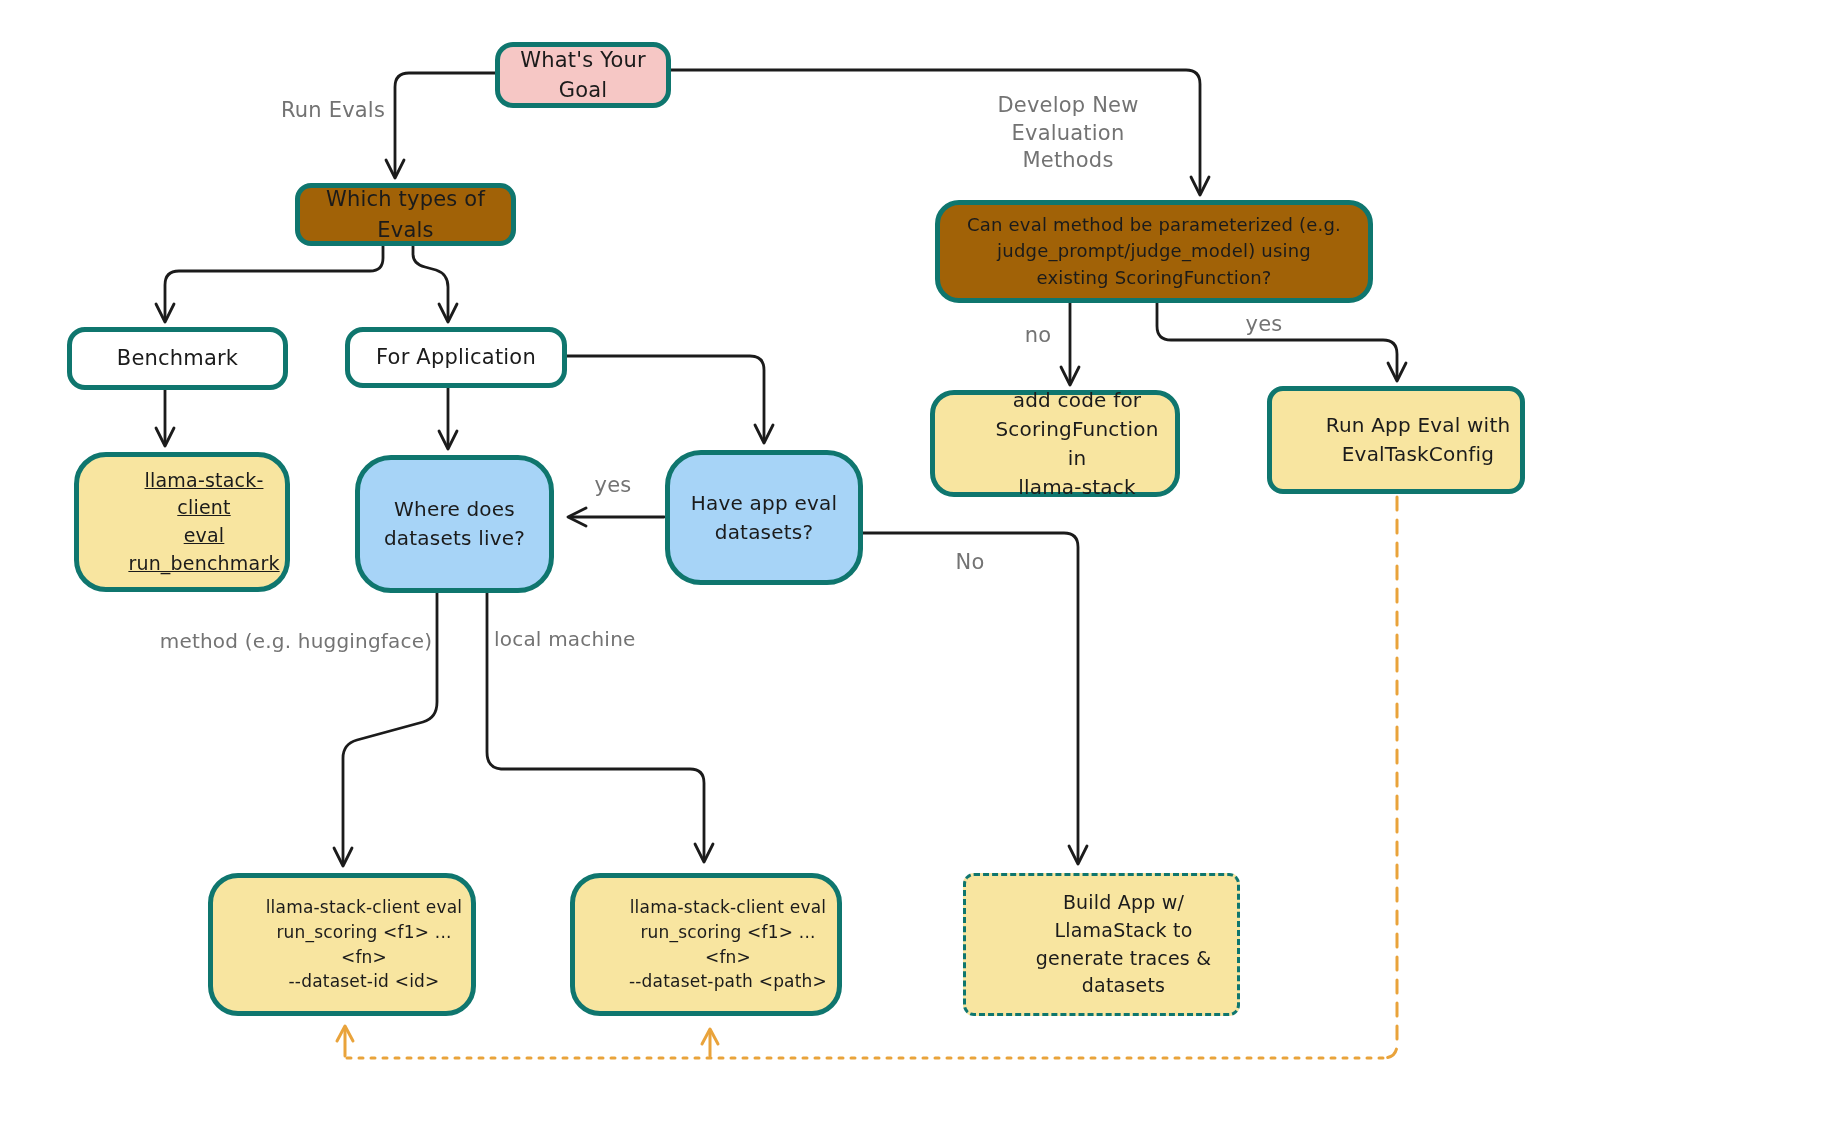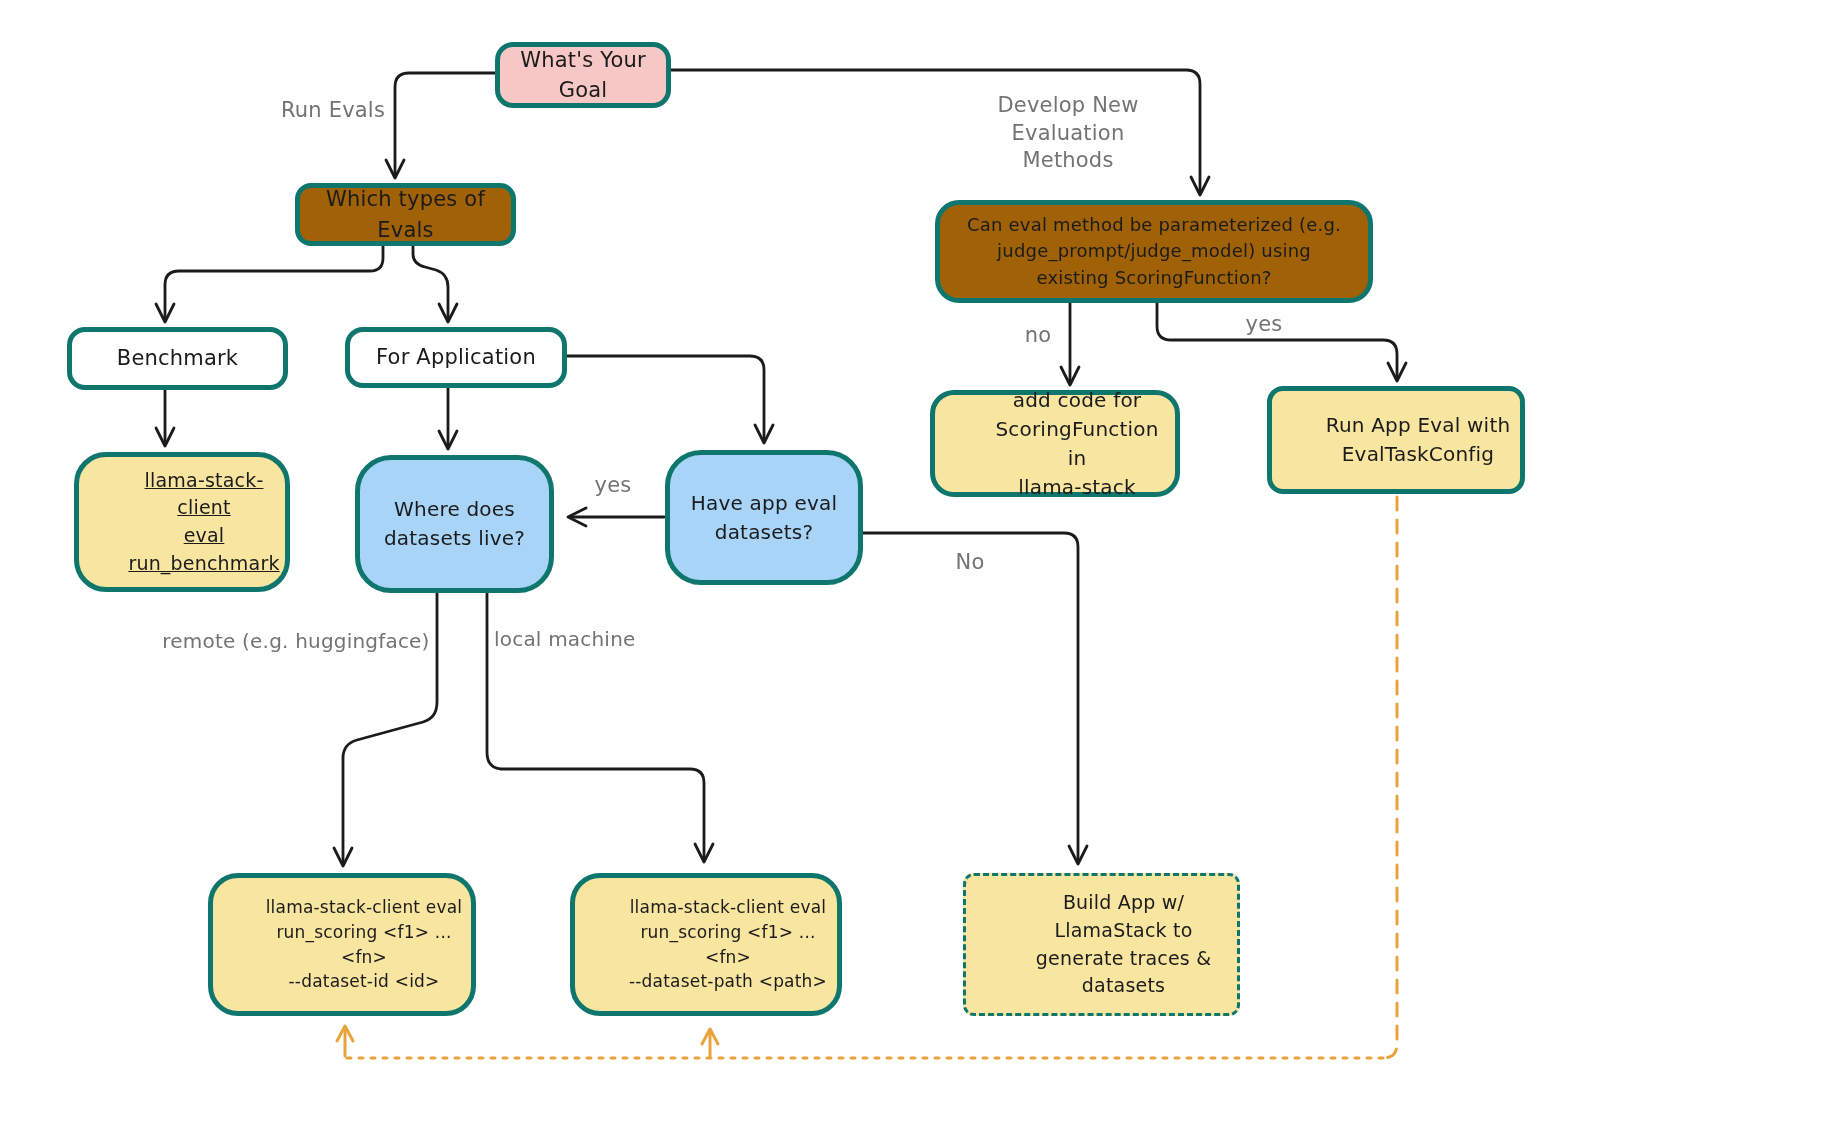--- a/index.html
+++ b/index.html
@@ -146,17 +146,17 @@
 Methods</div>
 
   <div class="edge-label" style="left:1014px;top:322px;width:48px;">no</div>
 
   <div class="edge-label" style="left:1240px;top:311px;width:48px;">yes</div>
 
   <div class="edge-label" style="left:590px;top:472px;width:46px;">yes</div>
 
   <div class="edge-label" style="left:946px;top:549px;width:48px;">No</div>
 
-  <div class="edge-label" style="left:158px;top:628px;width:276px;font-size:20px;">remote (e.g. huggingface)</div>
+  <div class="edge-label" style="left:158px;top:628px;width:276px;font-size:20px;">method (e.g. huggingface)</div>
 
   <div class="edge-label" style="left:494px;top:626px;width:150px;font-size:20px;text-align:left;">local machine</div>
 
 </div>
 
 </body></html>

